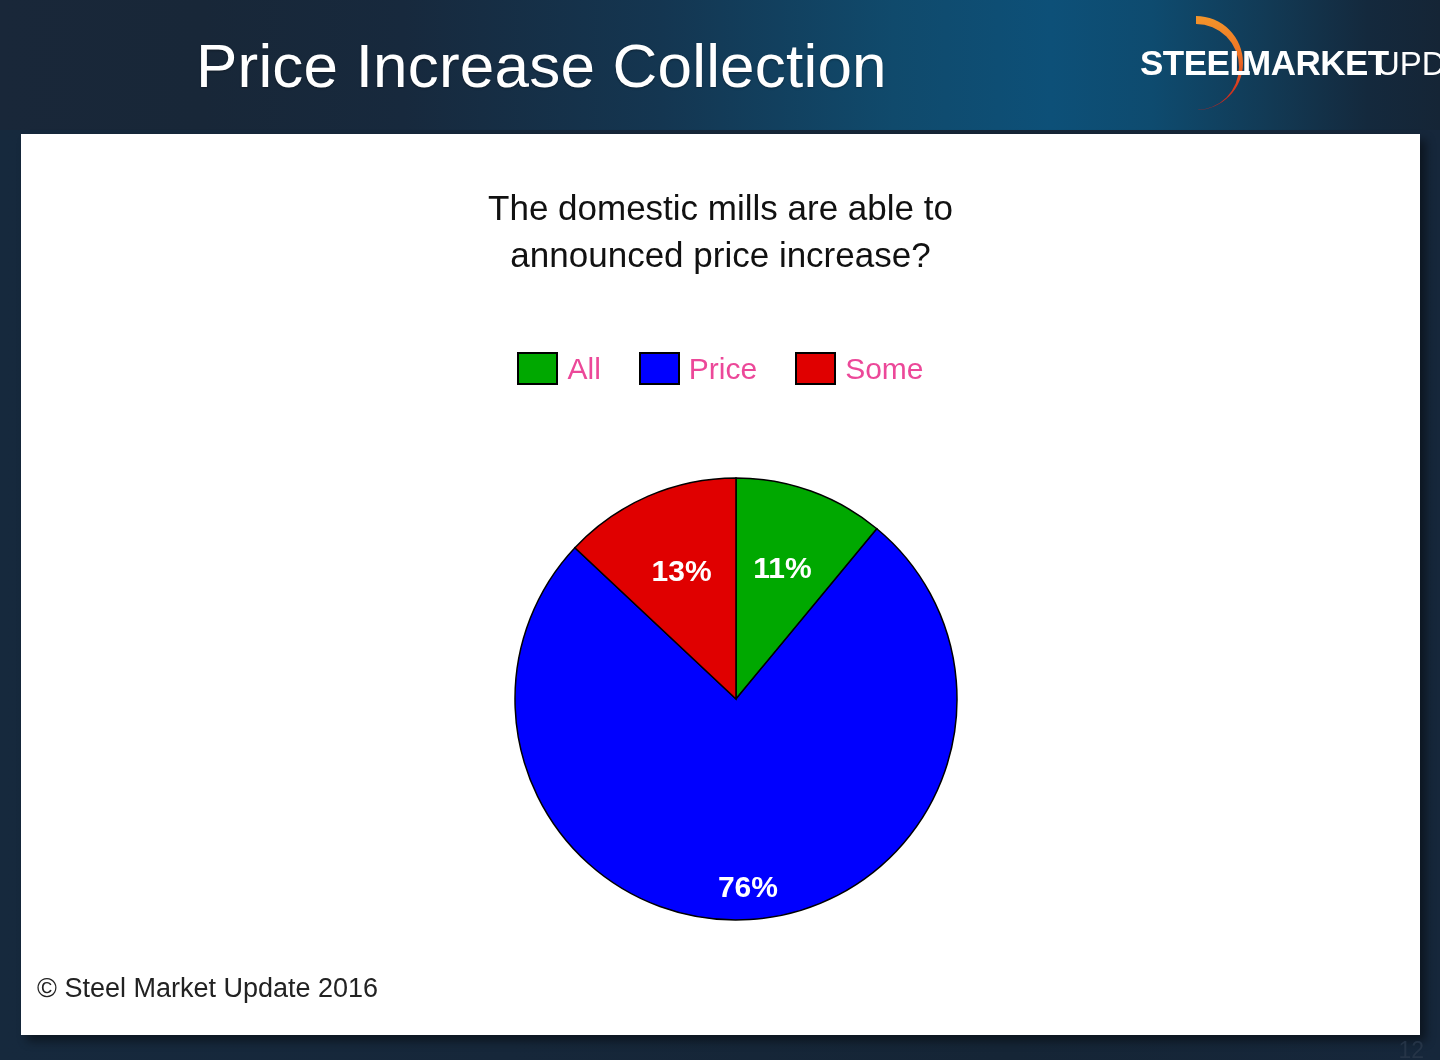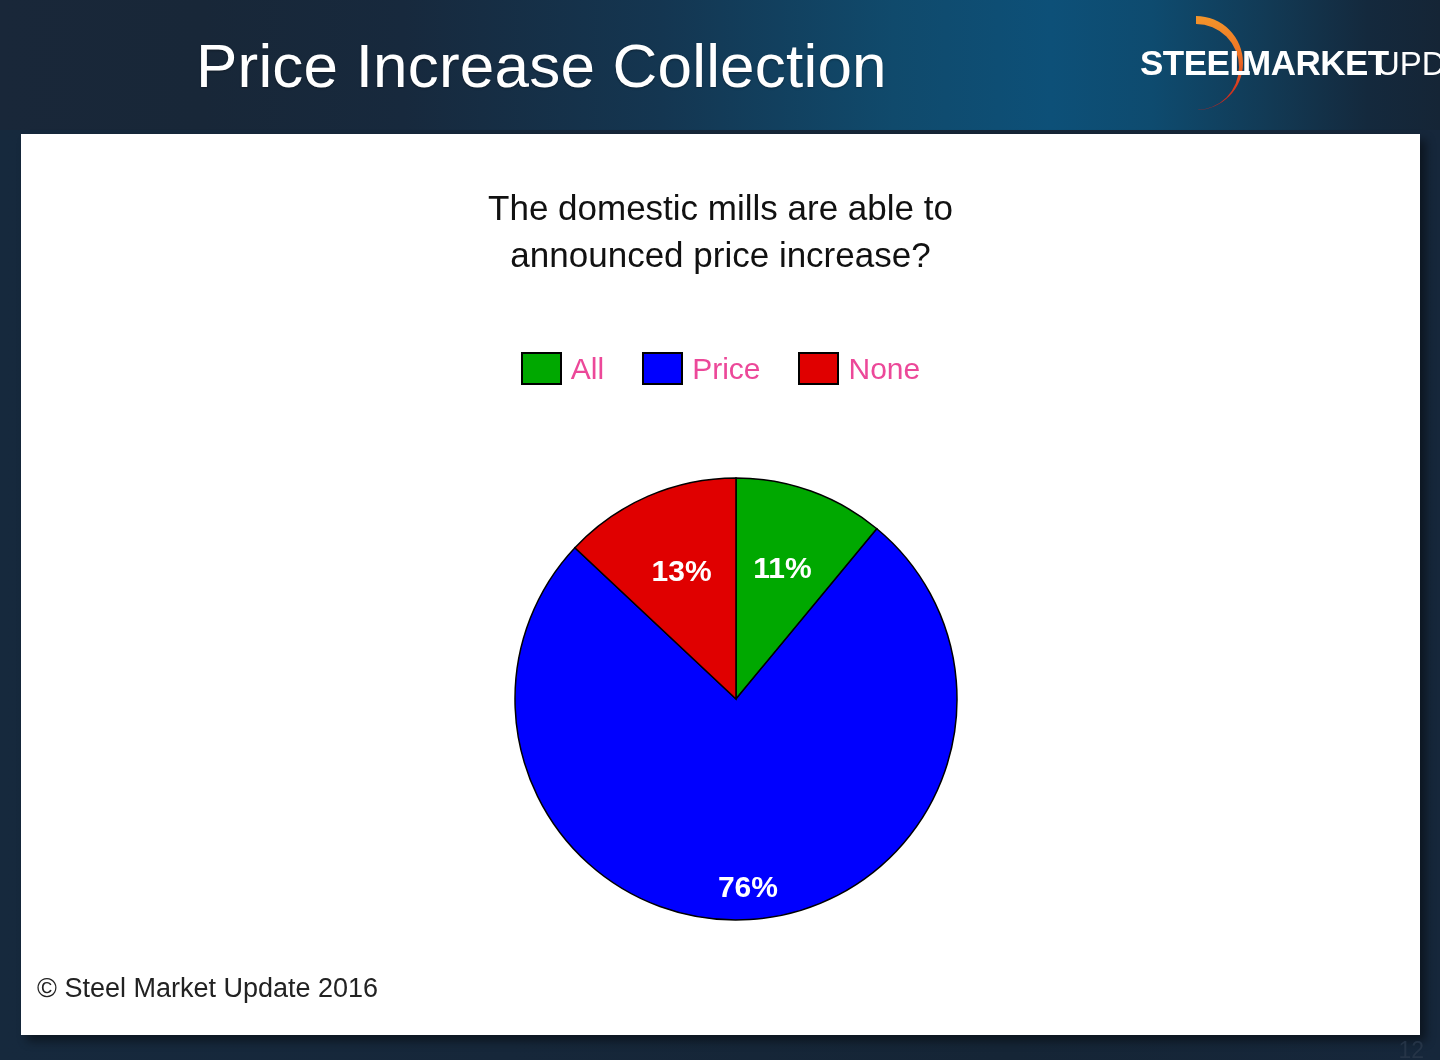--- a/index.html
+++ b/index.html
@@ -156,21 +156,21 @@
       <div class="legend-item">
         <span class="legend-swatch" style="background: rgb(0, 168, 0);"></span>
         <span class="legend-label">All</span>
       </div>
       <div class="legend-item">
         <span class="legend-swatch" style="background: rgb(0, 0, 255);"></span>
         <span class="legend-label">Price</span>
       </div>
       <div class="legend-item">
         <span class="legend-swatch" style="background: rgb(224, 0, 0);"></span>
-        <span class="legend-label">None</span>
+        <span class="legend-label">Some</span>
       </div>
     </div>
 
     <div id="pie-wrap">
       <svg id="pie-svg" width="470" height="470" viewBox="0 0 470 470" xmlns="http://www.w3.org/2000/svg">
         <g id="pie-slices">
             <path d="M 235 235 L 235.00 14.00 A 221 221 0 0 1 375.87 64.72 Z" fill="#00A800" stroke="#000000" stroke-width="1.5"></path>
             <path d="M 235 235 L 375.87 64.72 A 221 221 0 1 1 73.90 83.72 Z" fill="#0000FF" stroke="#000000" stroke-width="1.5"></path>
             <path d="M 235 235 L 73.90 83.72 A 221 221 0 0 1 235.00 14.00 Z" fill="#E00000" stroke="#000000" stroke-width="1.5"></path>
           </g>

